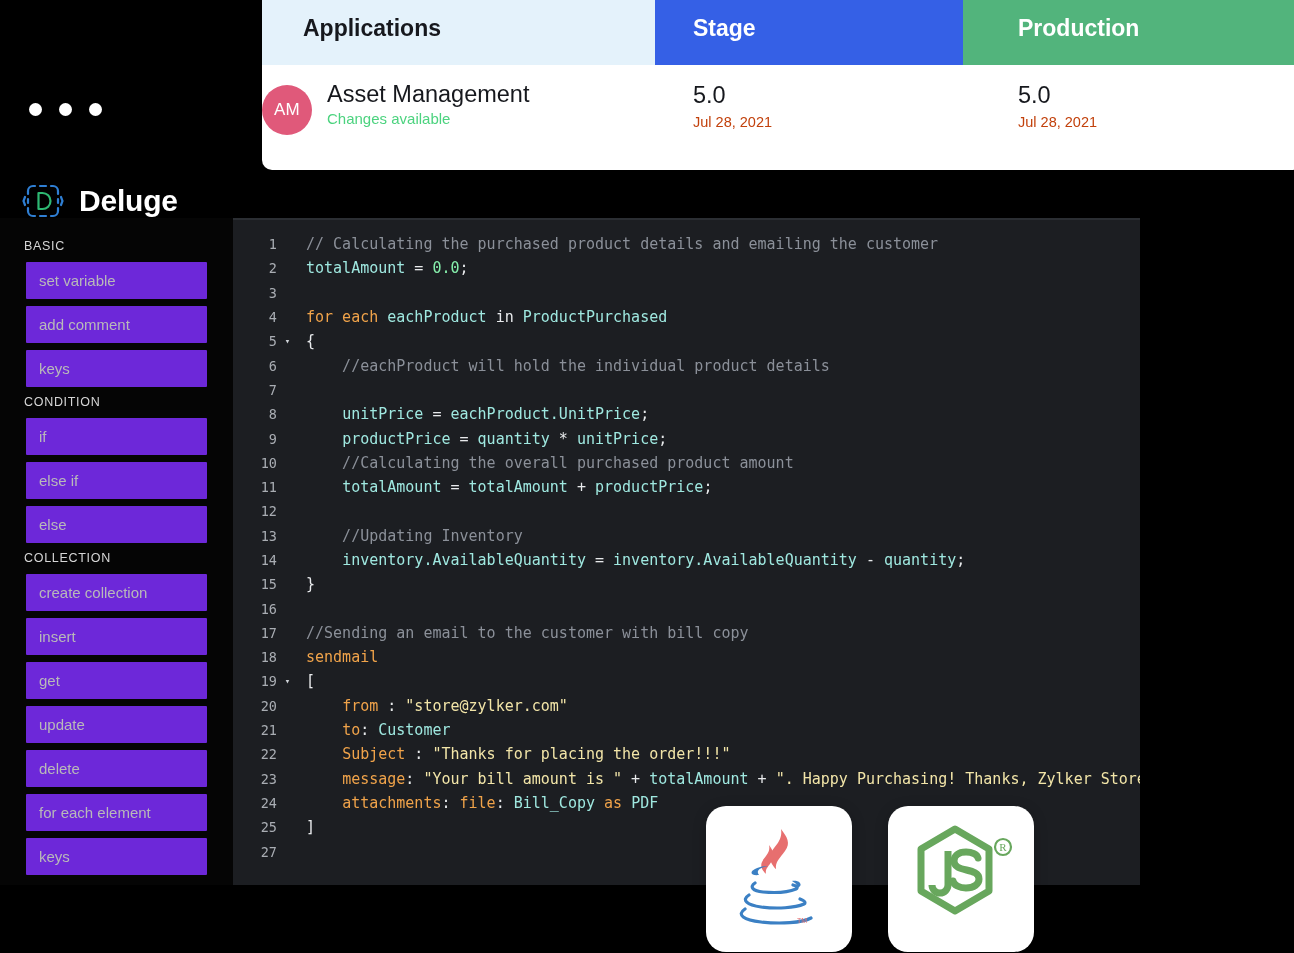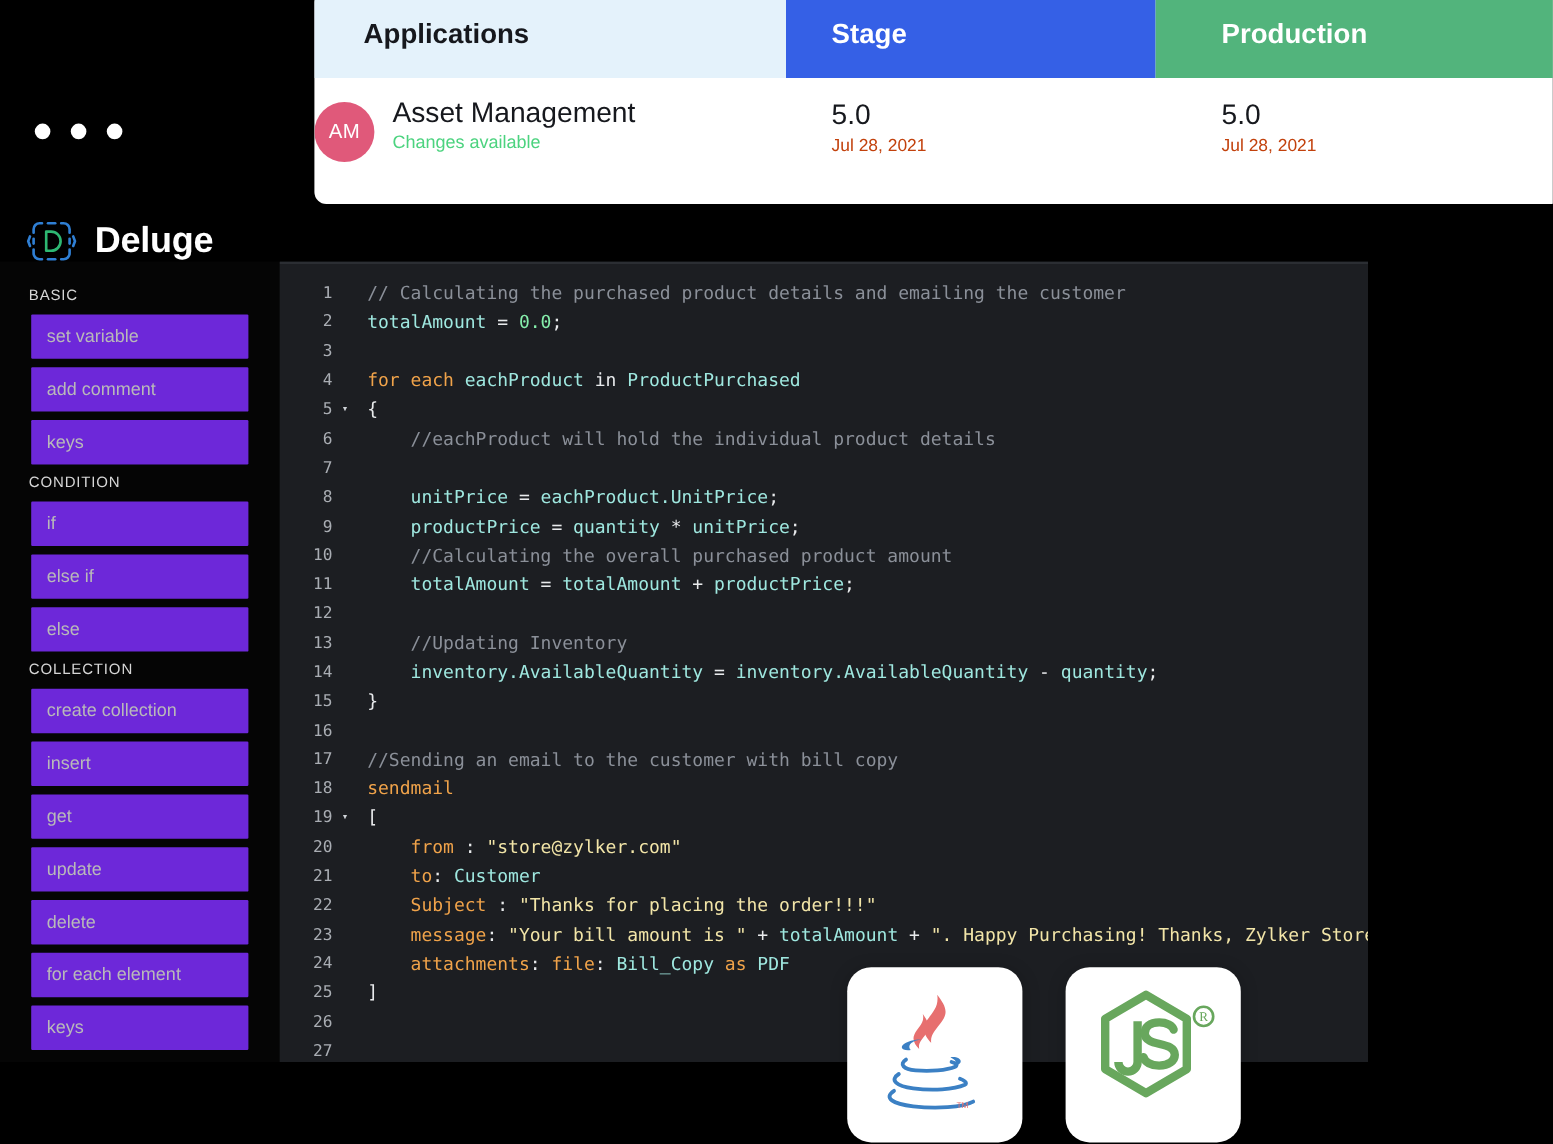--- a/index.html
+++ b/index.html
@@ -341,21 +341,20 @@
           <div class="code-row"><span class="ln">16</span><span class="fold"></span><span class="ctext"></span></div>
           <div class="code-row"><span class="ln">17</span><span class="fold"></span><span class="ctext"><span class="c-com">//Sending an email to the customer with bill copy</span></span></div>
           <div class="code-row"><span class="ln">18</span><span class="fold"></span><span class="ctext"><span class="c-kw">sendmail</span></span></div>
           <div class="code-row"><span class="ln">19</span><span class="fold">▾</span><span class="ctext"><span class="c-pl">[</span></span></div>
           <div class="code-row"><span class="ln">20</span><span class="fold"></span><span class="ctext"><span class="c-op">    </span><span class="c-kw">from</span><span class="c-op"> : </span><span class="c-str">"store@zylker.com"</span></span></div>
           <div class="code-row"><span class="ln">21</span><span class="fold"></span><span class="ctext"><span class="c-op">    </span><span class="c-kw">to</span><span class="c-op">: </span><span class="c-var">Customer</span></span></div>
           <div class="code-row"><span class="ln">22</span><span class="fold"></span><span class="ctext"><span class="c-op">    </span><span class="c-kw">Subject</span><span class="c-op"> : </span><span class="c-str">"Thanks for placing the order!!!"</span></span></div>
           <div class="code-row"><span class="ln">23</span><span class="fold"></span><span class="ctext"><span class="c-op">    </span><span class="c-kw">message</span><span class="c-op">: </span><span class="c-str">"Your bill amount is "</span><span class="c-op"> + </span><span class="c-var">totalAmount</span><span class="c-op"> + </span><span class="c-str">". Happy Purchasing! Thanks, Zylker Store"</span></span></div>
           <div class="code-row"><span class="ln">24</span><span class="fold"></span><span class="ctext"><span class="c-op">    </span><span class="c-kw">attachments</span><span class="c-op">: </span><span class="c-kw">file</span><span class="c-op">: </span><span class="c-var">Bill_Copy</span><span class="c-kw"> as </span><span class="c-var">PDF</span></span></div>
           <div class="code-row"><span class="ln">25</span><span class="fold"></span><span class="ctext"><span class="c-pl">]</span></span></div>
-          <div class="code-row"><span class="ln">26</span><span class="fold"></span><span class="ctext"></span></div>
           <div class="code-row"><span class="ln">27</span><span class="fold"></span><span class="ctext"></span></div>
         </div>
     </div>
   </div>
 
   <div class="app-card">
     <div class="card-head">
       <div class="head-cell head-apps">Applications</div>
       <div class="head-cell head-stage">Stage</div>
       <div class="head-cell head-prod">Production</div>

